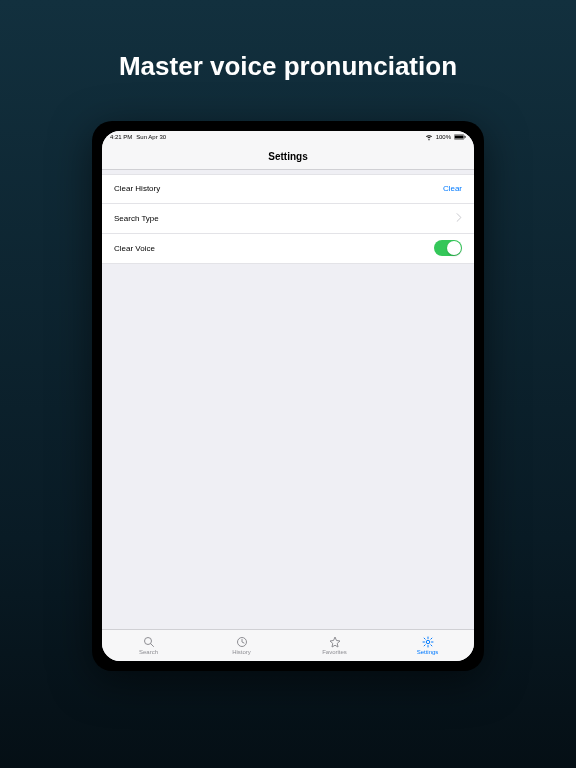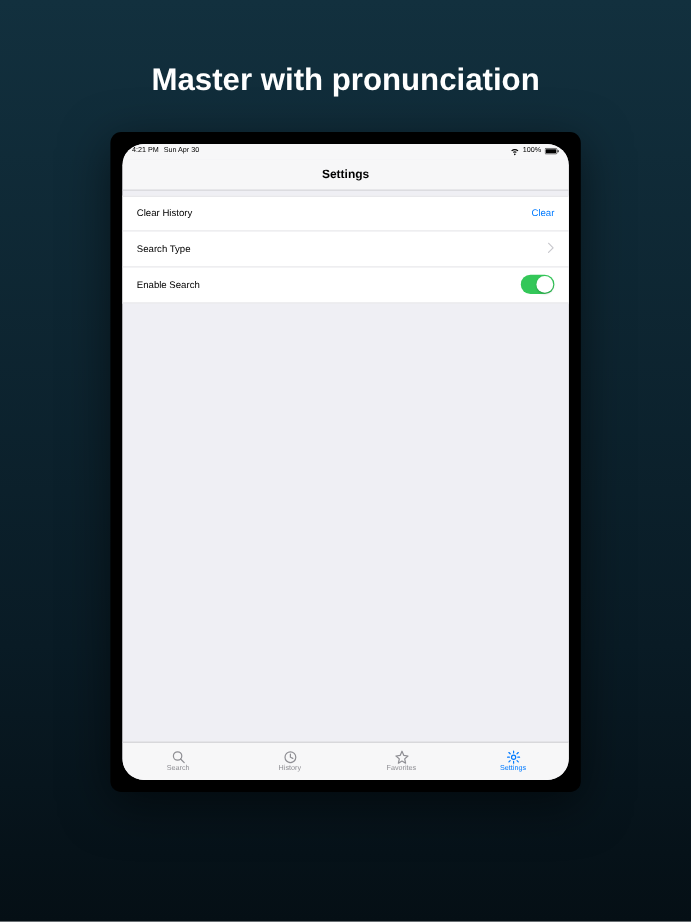--- a/index.html
+++ b/index.html
@@ -1,18 +1,18 @@
 <!DOCTYPE html>
 <html><head>
 <meta charset="utf-8">
 <style>
   * { margin:0; padding:0; box-sizing:border-box; font-family:-apple-system,BlinkMacSystemFont,"Segoe UI",Helvetica,Arial,sans-serif; }
   body { width:576px; height:768px; background:linear-gradient(180deg,#12303e 0%,#091b25 70%,#050f15 100%); overflow:hidden; position:relative; }
   .headline { color:#fff; font-weight:700; font-size:26px; line-height:1.25; text-align:center; padding:50px 30px 22px; }
-  .tablet { width:392px; height:550px; margin:5px auto; background:#000; border-radius:9px; padding:10px; box-shadow:0 10px 40px rgba(0,0,0,0.5); position:relative; }
+  .tablet { width:392px; height:550px; margin:16px auto; background:#000; border-radius:20px; padding:10px; box-shadow:0 10px 40px rgba(0,0,0,0.5); position:relative; }
   .screen { width:100%; height:100%; background:#efeff4; border-radius:18px; overflow:hidden; display:flex; flex-direction:column; position:relative; }
   .statusbar { height:13px; background:#f7f7f8; display:flex; align-items:center; justify-content:space-between; padding:0 8px; font-size:6px; color:#000; }
   .status-left { display:flex; gap:4px; }
   .status-right { display:flex; gap:3px; align-items:center; }
   .navbar { height:26px; background:#f7f7f8; border-bottom:1px solid #d0d0d4; display:flex; align-items:center; justify-content:center; font-size:10px; font-weight:600; color:#000; }
   .content { flex:1; background:#efeff4; }
   .row { height:30px; background:#fff; border-bottom:1px solid #e3e3e7; display:flex; align-items:center; justify-content:space-between; padding:0 12px; font-size:8px; color:#000; }
   .row:first-child { border-top:1px solid #e3e3e7; margin-top:4px; }
   .row .label { }
   .row .action-link { color:#007aff; font-size:8px; }
@@ -24,21 +24,21 @@
   .tab.active { color:#007aff; }
   .tab-icon { width:12px; height:12px; display:flex; align-items:center; justify-content:center; }
   .tab-icon svg { width:12px; height:12px; }
   .tab-label { font-size:6px; }
   .wifi, .battery { display:inline-flex; align-items:center; }
 </style>
 </head>
 <body>
 
 <div class="headline">
-  <span>Master with pronunciation</span><br>
+  <span>Master voice pronunciation</span><br>
 </div>
 
 <div class="tablet">
   <div class="screen">
 
     <div class="statusbar">
       <div class="status-left">
         <span>4:21 PM</span>
         <span>Sun Apr 30</span>
       </div>
@@ -73,21 +73,21 @@
       <div class="row">
         <span class="label">Search Type</span>
         <span class="chevron">
           <svg viewBox="0 0 8 14" width="6" height="9">
               <path d="M1 1l6 6-6 6" fill="none" stroke="#c7c7cc" stroke-width="1.5" stroke-linecap="round" stroke-linejoin="round"></path>
             </svg>
         </span>
       </div>
 
       <div class="row">
-        <span class="label">Enable Search</span>
+        <span class="label">Clear Voice</span>
         <span class="toggle"></span>
       </div>
 
     </div>
 
     <div class="tabbar">
 
       <div class="tab">
         <span class="tab-icon">
           <svg viewBox="0 0 24 24">

